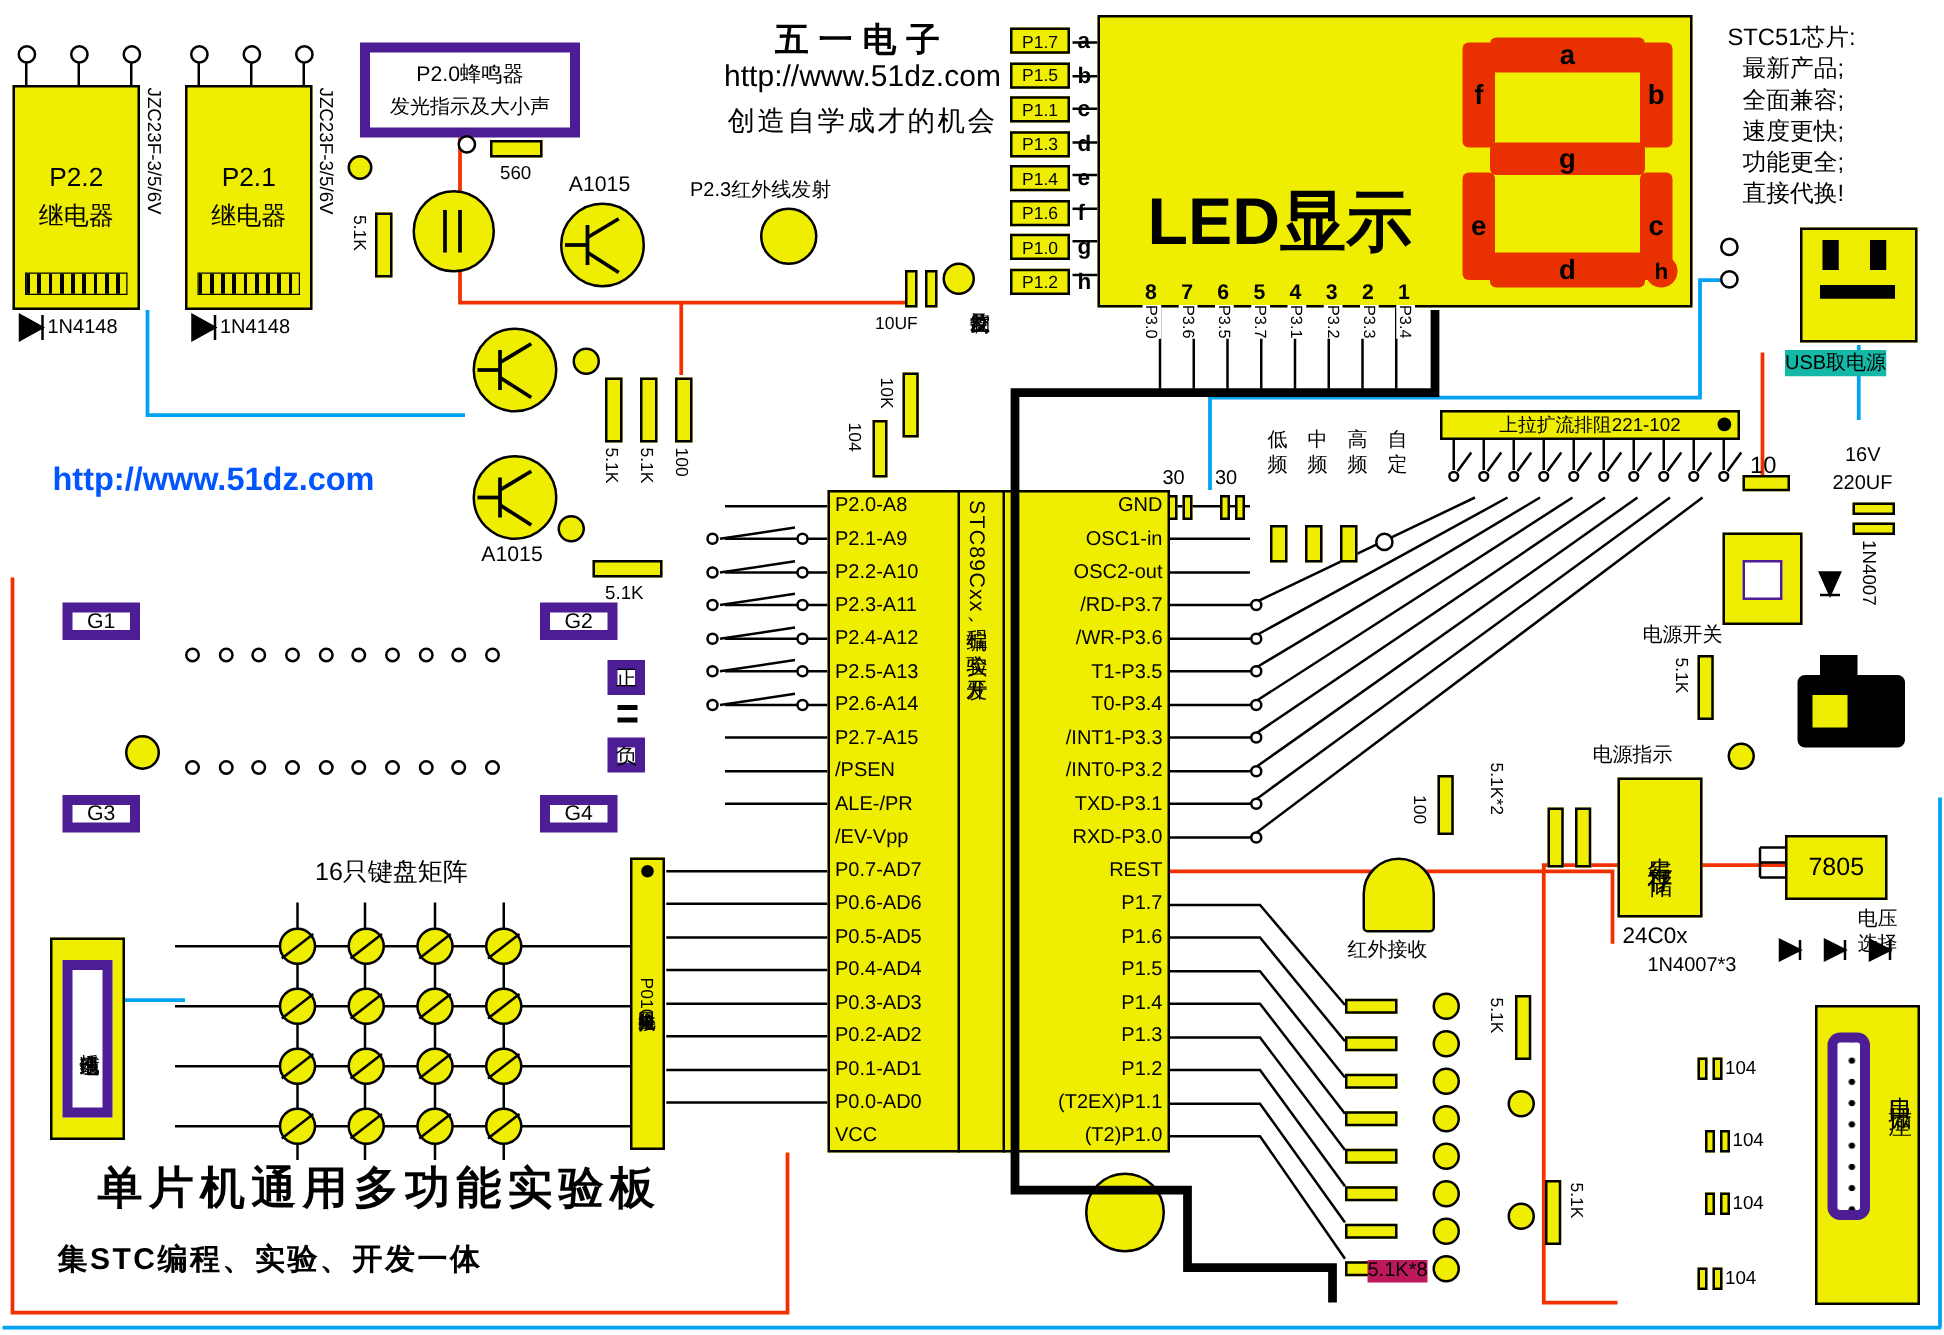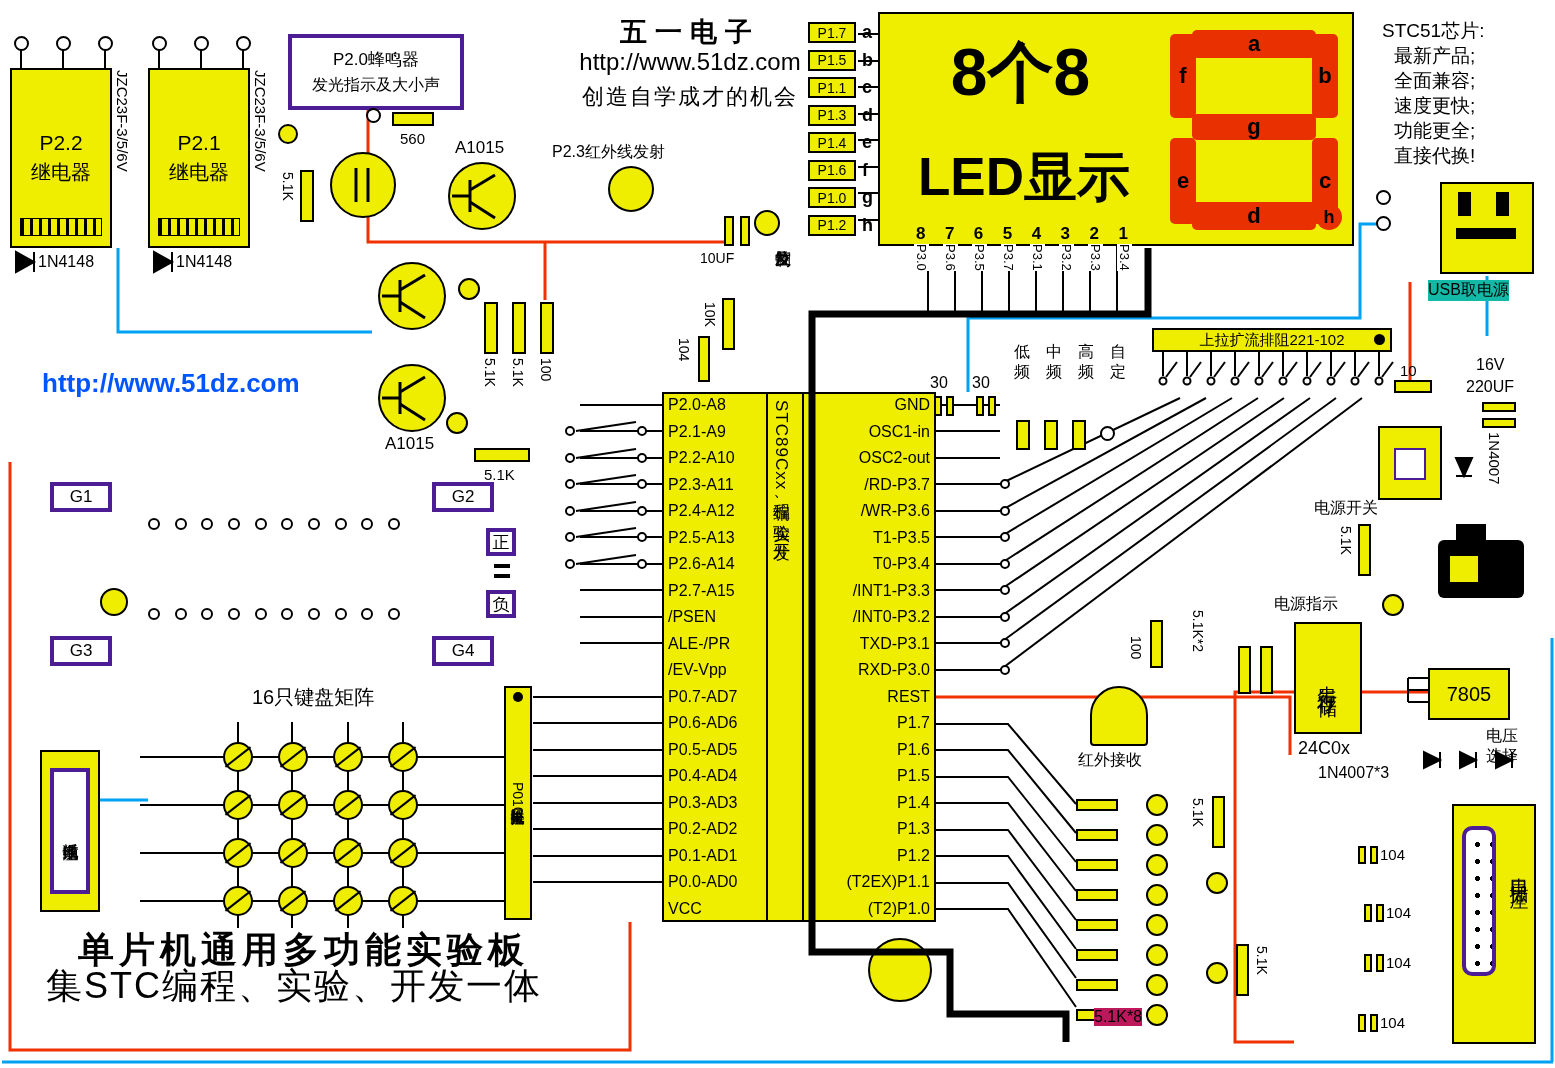--- a/index.html
+++ b/index.html
@@ -1,20 +1,20 @@
 <!DOCTYPE html>
 <html><head>
 <meta charset="utf-8">
 <style>
   *{margin:0;padding:0;box-sizing:border-box}
   body{background:#fff;font-family:"Liberation Sans","DejaVu Sans",sans-serif;color:#000}
   #board{position:relative;width:1555px;height:1068px;background:#fff;overflow:hidden}
   .a{position:absolute}
   .yb{background:#f0ee00;border:2px solid #000}
-  .wb{background:#fff;border:4px solid #4c1d95}
+  .wb{background:#fff;border:8px solid #4c1d95}
   .rd{border-radius:50%}
   .ctr{display:flex;align-items:center;justify-content:center;text-align:center}
   .col{display:flex;flex-direction:column}
   .vt{writing-mode:vertical-rl}
   .pin{height:26.5px;display:flex;align-items:center;font-size:16px;white-space:nowrap}
   .seg{position:absolute;background:#e83000;border-radius:5px;display:flex;align-items:center;justify-content:center;font-weight:bold;font-size:22px;color:#000}
   .key{position:relative;width:30px;height:30px;border:2px solid #000;border-radius:50%;background:#f0ee00}
   .key::after{content:"";position:absolute;left:-3px;top:12px;width:32px;height:2px;background:#000;transform:rotate(-38deg)}
   .led{width:22px;height:22px;border:2px solid #000;border-radius:50%;background:#f0ee00}
   .term{width:15px;height:15px;border:2px solid #000;border-radius:50%;background:#fff}
@@ -289,21 +289,20 @@
     <div>b</div>
     <div>c</div>
     <div>d</div>
     <div>e</div>
     <div>f</div>
     <div>g</div>
     <div>h</div>
   </div>
 
   <div class="a yb" style="left:878px;top:12px;width:476px;height:234px">
-    <div class="a ctr" style="left:28px;top:14px;width:225px;font-size:66px;font-weight:bold">8个8</div>
     <div class="a ctr" style="left:8px;top:128px;width:272px;font-size:53px;font-weight:bold">LED显示</div>
     <div class="a" style="left:288px;top:12px;width:172px;height:208px">
       <div class="seg" style="left:24px;top:4px;width:124px;height:28px">a</div>
       <div class="seg" style="left:2px;top:8px;width:26px;height:84px">f</div>
       <div class="seg" style="left:144px;top:8px;width:26px;height:84px">b</div>
       <div class="seg" style="left:24px;top:88px;width:124px;height:26px">g</div>
       <div class="seg" style="left:2px;top:112px;width:26px;height:86px">e</div>
       <div class="seg" style="left:144px;top:112px;width:26px;height:86px">c</div>
       <div class="seg" style="left:24px;top:176px;width:124px;height:28px">d</div>
       <div class="seg" style="left:148px;top:178px;width:26px;height:26px;border-radius:50%;font-size:18px">h</div>
@@ -345,21 +344,21 @@
   <div class="a yb" style="left:1440px;top:182px;width:94px;height:92px">
     <div class="a" style="left:16px;top:8px;width:13px;height:24px;background:#000"></div>
     <div class="a" style="left:54px;top:8px;width:13px;height:24px;background:#000"></div>
     <div class="a" style="left:14px;top:44px;width:60px;height:11px;background:#000"></div>
   </div>
   <div class="a" style="left:1428px;top:280px;font-size:16px;background:#14b8a6">USB取电源</div>
 
   <div class="a yb ctr" style="left:1152px;top:328px;width:240px;height:24px;font-size:15px">上拉扩流排阻221-102</div>
   <div class="a rd" style="left:1374px;top:334px;width:11px;height:11px;background:#000"></div>
 
-  <div class="a" style="left:1400px;top:362px;font-size:15px">10</div>
+  <div class="a" style="left:1400px;top:362px;font-size:19px">10</div>
   <div class="a yb" style="left:1394px;top:380px;width:38px;height:13px"></div>
   <div class="a" style="left:1476px;top:356px;font-size:16px">16V</div>
   <div class="a" style="left:1466px;top:378px;font-size:16px">220UF</div>
   <div class="a yb" style="left:1482px;top:402px;width:34px;height:10px"></div>
   <div class="a yb" style="left:1482px;top:418px;width:34px;height:10px"></div>
   <div class="a vt" style="left:1486px;top:432px;height:80px;font-size:15px;background:#fff">1N4007</div>
 
   <div class="a" style="left:1314px;top:498px;font-size:16px">电源开关</div>
   <div class="a yb" style="left:1378px;top:426px;width:64px;height:74px">
     <div class="a wb" style="left:14px;top:20px;width:32px;height:32px;border-width:2px"></div>
@@ -534,21 +533,21 @@
   </div>
   <div class="a rd" style="left:513px;top:692px;width:10px;height:10px;background:#000"></div>
 
   <div class="a yb" style="left:40px;top:750px;width:60px;height:162px">
     <div class="a wb ctr" style="left:8px;top:16px;width:40px;height:126px">
       <span class="vt" style="font-size:16px">电话线插座</span>
     </div>
   </div>
 
   <div class="a" style="left:78px;top:926px;font-size:36px;font-weight:bold;letter-spacing:5px">单片机通用多功能实验板</div>
-  <div class="a" style="left:46px;top:962px;font-size:36px;font-weight:normal;letter-spacing:2px">集STC编程、实验、开发一体</div>
+  <div class="a" style="left:46px;top:991px;font-size:24px;font-weight:bold;letter-spacing:2px">集STC编程、实验、开发一体</div>
 
   <div class="a col" style="left:1076px;top:794px;height:232px;justify-content:space-between">
     <div style="display:flex;align-items:center;gap:28px">
         <span class="yb" style="width:42px;height:12px;display:inline-block"></span>
         <span class="led"></span>
       </div>
     <div style="display:flex;align-items:center;gap:28px">
         <span class="yb" style="width:42px;height:12px;display:inline-block"></span>
         <span class="led"></span>
       </div>

